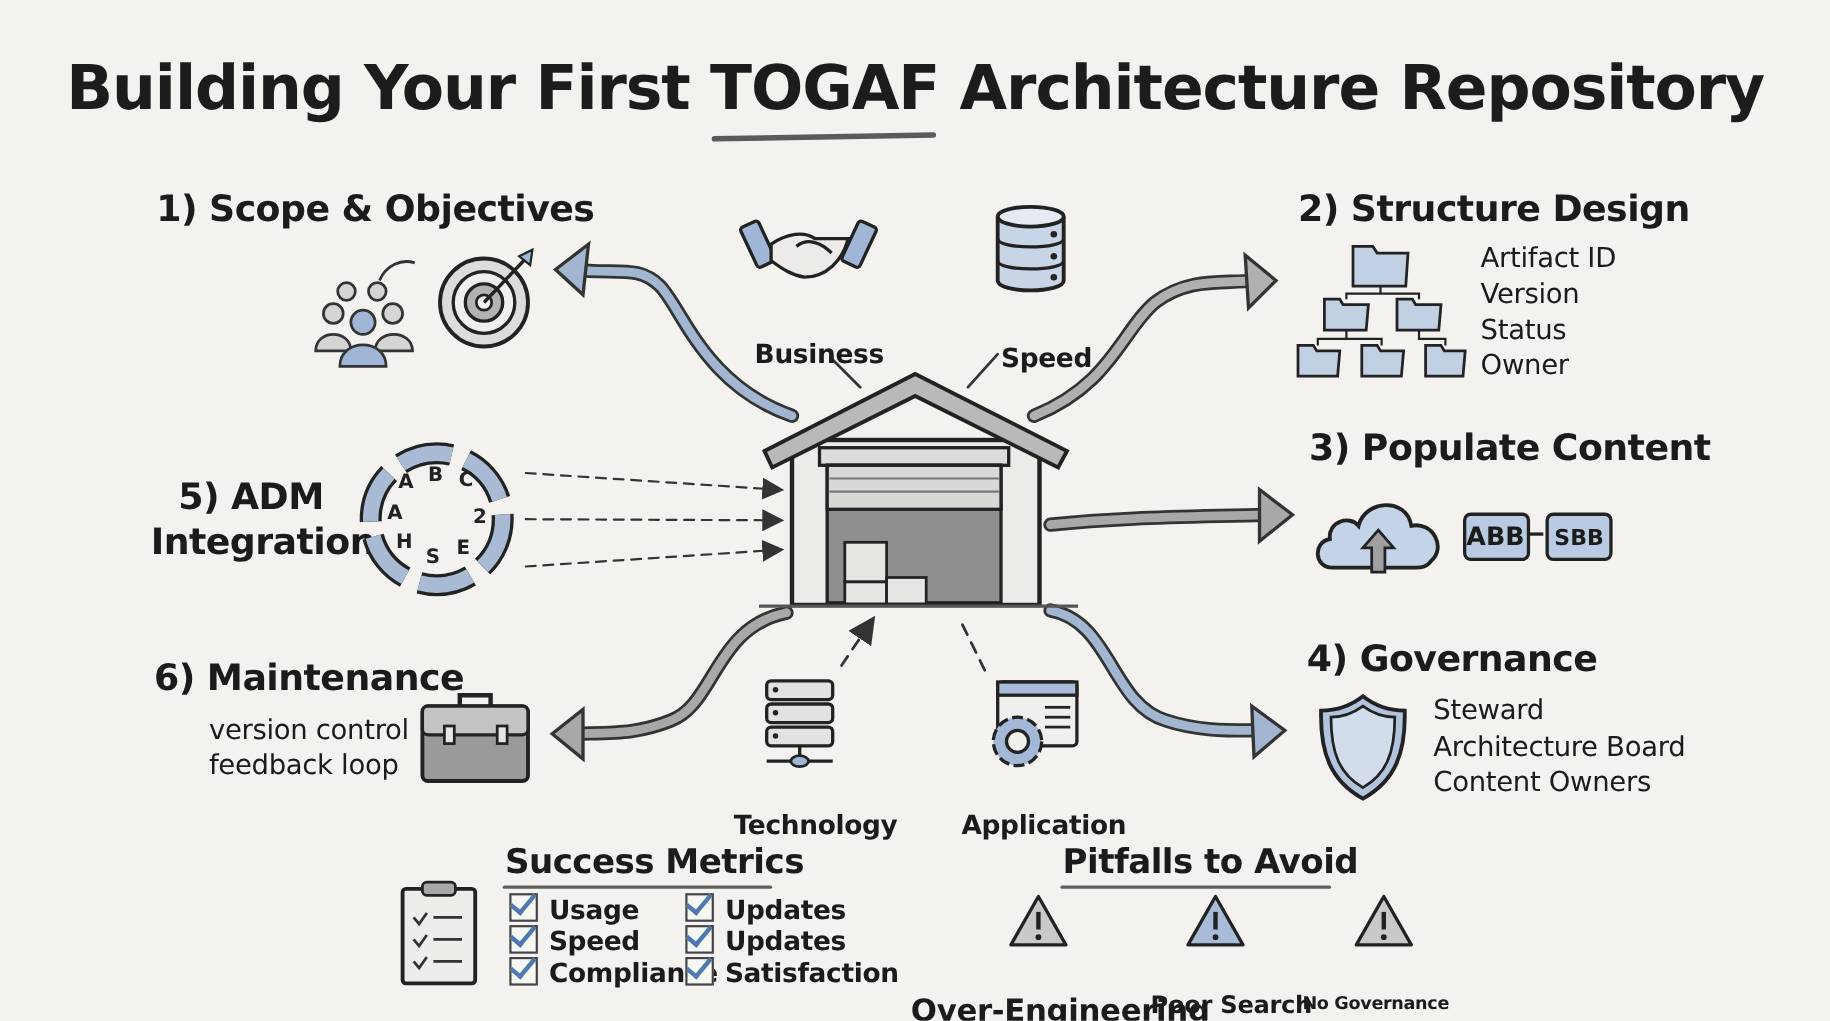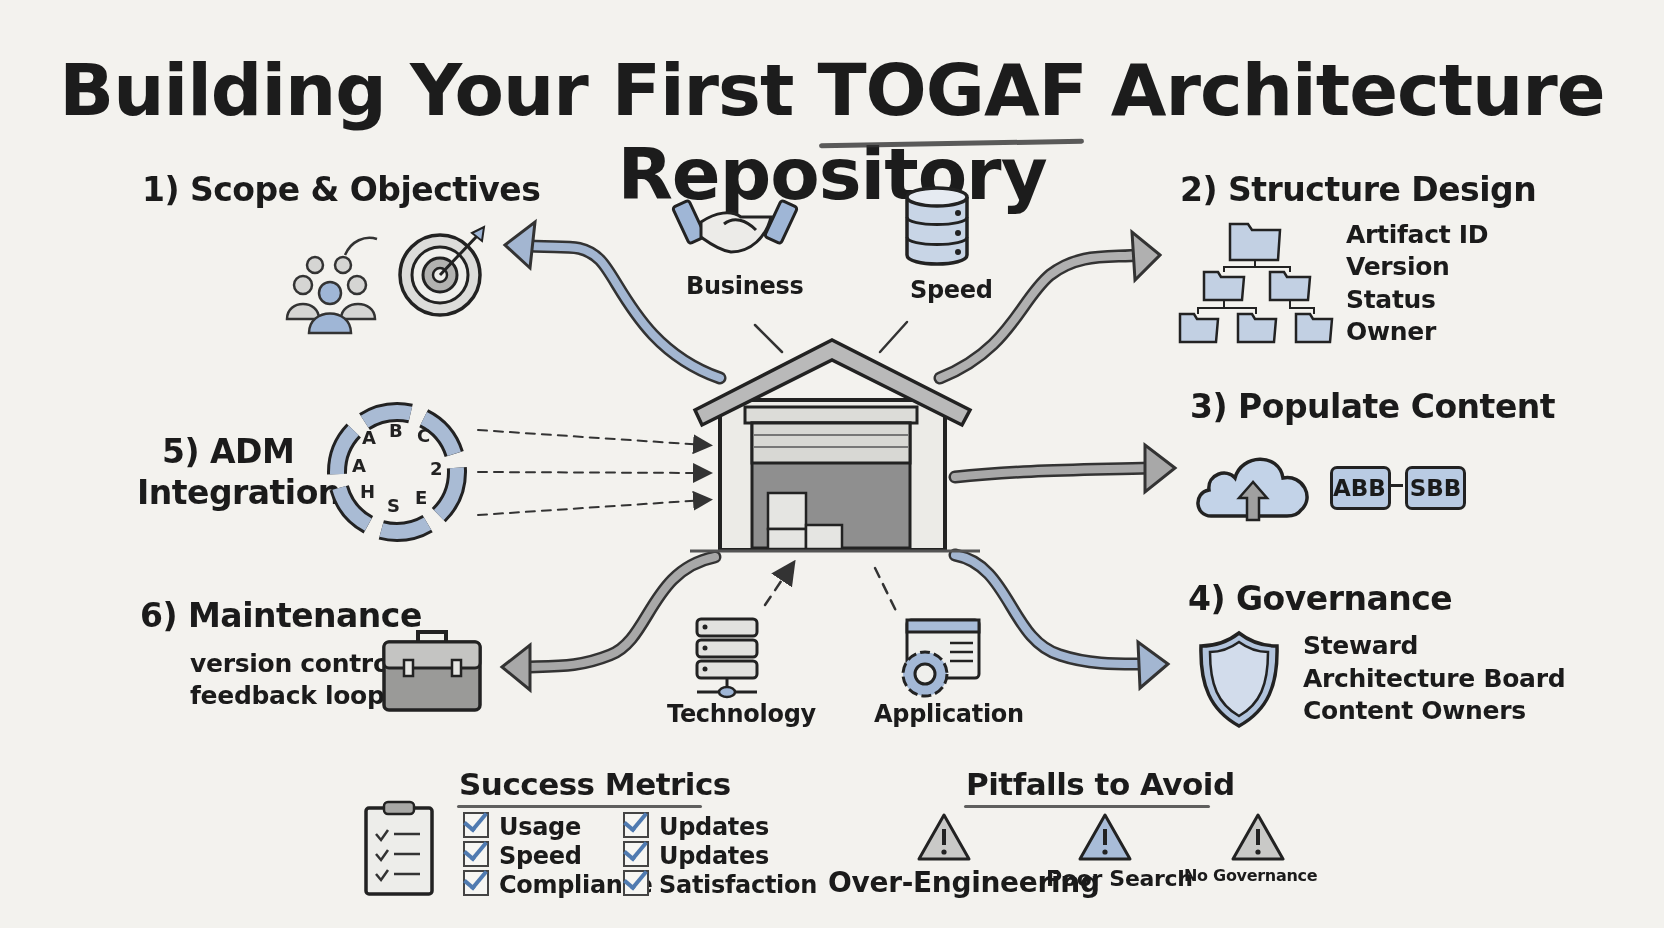--- a/index.html
+++ b/index.html
@@ -1,24 +1,24 @@
 <!DOCTYPE html>
 <html><head>
 <meta charset="utf-8">
 <style>
   html,body{margin:0;padding:0;}
   body{width:1664px;height:928px;background:#f3f2ee;position:relative;overflow:hidden;
        font-family:"DejaVu Sans","Liberation Sans",sans-serif;color:#1b1b1b;}
   .abs{position:absolute;}
-  .title{left:0;width:1664px;top:48px;text-align:center;font-size:72px;font-weight:bold;letter-spacing:-1px;color:#1c1c1c;}
+  .title{left:0;width:1664px;top:48px;text-align:center;font-size:56px;font-weight:bold;letter-spacing:-1px;color:#1c1c1c;}
   .title .togaf{position:relative;}
   .title .togaf:after{content:"";position:absolute;left:2px;right:2px;bottom:-14px;height:5px;border-radius:3px;background:#333;opacity:.8;transform:rotate(-1deg);}
   .h{font-size:33px;font-weight:bold;white-space:nowrap;letter-spacing:-0.5px;}
-  .t{font-size:25px;font-weight:bold;white-space:nowrap;line-height:32px;letter-spacing:-0.3px;}
-  .lbl{font-size:24px;font-weight:bold;white-space:nowrap;letter-spacing:-0.3px;}
+  .t{font-size:25px;font-weight:normal;white-space:nowrap;line-height:32px;letter-spacing:-0.3px;}
+  .lbl{font-size:24px;font-weight:bold;white-space:nowrap;letter-spacing:-0.3px;margin-top:36px;}
   svg{overflow:visible;}
   .under{height:3px;background:#3a3a3a;border-radius:2px;opacity:.8;}
   .chk{display:inline-block;width:22px;height:22px;border:2px solid #444;margin-right:10px;vertical-align:-3px;position:relative;background:#f6f6f3;}
   .chk:after{content:"";position:absolute;left:4px;top:-6px;width:9px;height:19px;border-right:4px solid #4f7ab0;border-bottom:4px solid #4f7ab0;transform:rotate(40deg);}
   .metric{font-size:24px;font-weight:bold;line-height:28px;white-space:nowrap;letter-spacing:-0.3px;}
 </style>
 </head>
 <body>
 
 <div class="abs title">
@@ -164,21 +164,21 @@
 <div class="abs t" style="left:1346px;top:284px">Status</div>
 <div class="abs t" style="left:1346px;top:316px">Owner</div>
 
 <div class="abs h" style="left:1190px;top:387px">3) Populate Content</div>
 <svg class="abs" style="left:1193px;top:448px" width="122" height="72" viewBox="0 0 122 72">
   <path d="M18,68 C2,68 0,45 16,42 C14,26 34,20 42,30 C48,6 86,4 90,30 C110,26 122,50 108,62 C104,68 98,68 94,68 z" fill="#c3d3e8" stroke="#222" stroke-width="3.5"></path>
   <path d="M60,34 L46,50 L54,50 L54,72 L66,72 L66,50 L74,50 z" fill="#a0a0a0" stroke="#222" stroke-width="2.5"></path>
 </svg>
 <div class="abs" style="left:1330px;top:466px;width:55px;height:38px;border:3px solid #222;border-radius:7px;background:#b9cbe3;font-size:23px;font-weight:bold;text-align:left;line-height:38px;">ABB</div>
 <div class="abs" style="left:1389px;top:484px;width:14px;height:3px;background:#222"></div>
-<div class="abs" style="left:1405px;top:466px;width:55px;height:38px;border:3px solid #222;border-radius:7px;background:#b9cbe3;font-size:23px;font-weight:bold;text-align:center;line-height:38px;">SBB</div>
+<div class="abs" style="left:1405px;top:466px;width:55px;height:38px;border:3px solid #222;border-radius:7px;background:#b9cbe3;font-size:20px;font-weight:bold;text-align:center;line-height:38px;">SBB</div>
 
 <div class="abs h" style="left:1188px;top:579px">4) Governance</div>
 <svg class="abs" style="left:1198px;top:630px" width="82" height="98" viewBox="0 0 82 98">
   <path d="M41,3 C55,14 68,16 79,16 C80,55 70,80 41,96 C12,80 2,55 3,16 C14,16 27,14 41,3 z" fill="#b2c4dd" stroke="#222" stroke-width="3.5"></path>
   <path d="M41,12 C52,20 62,22 70,22 C70,55 62,74 41,86 C20,74 12,55 12,22 C20,22 30,20 41,12 z" fill="#d2dceb" stroke="#222" stroke-width="2.5"></path>
 </svg>
 <div class="abs t" style="left:1303px;top:630px">Steward</div>
 <div class="abs t" style="left:1303px;top:663px">Architecture Board</div>
 <div class="abs t" style="left:1303px;top:695px">Content Owners</div>
 

